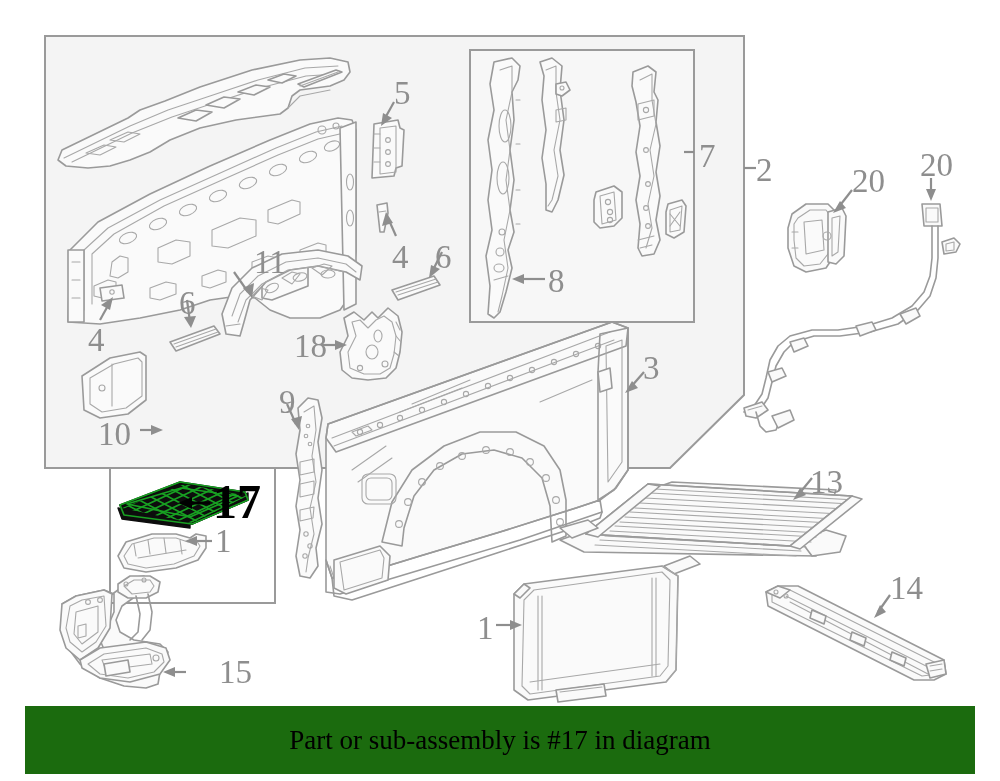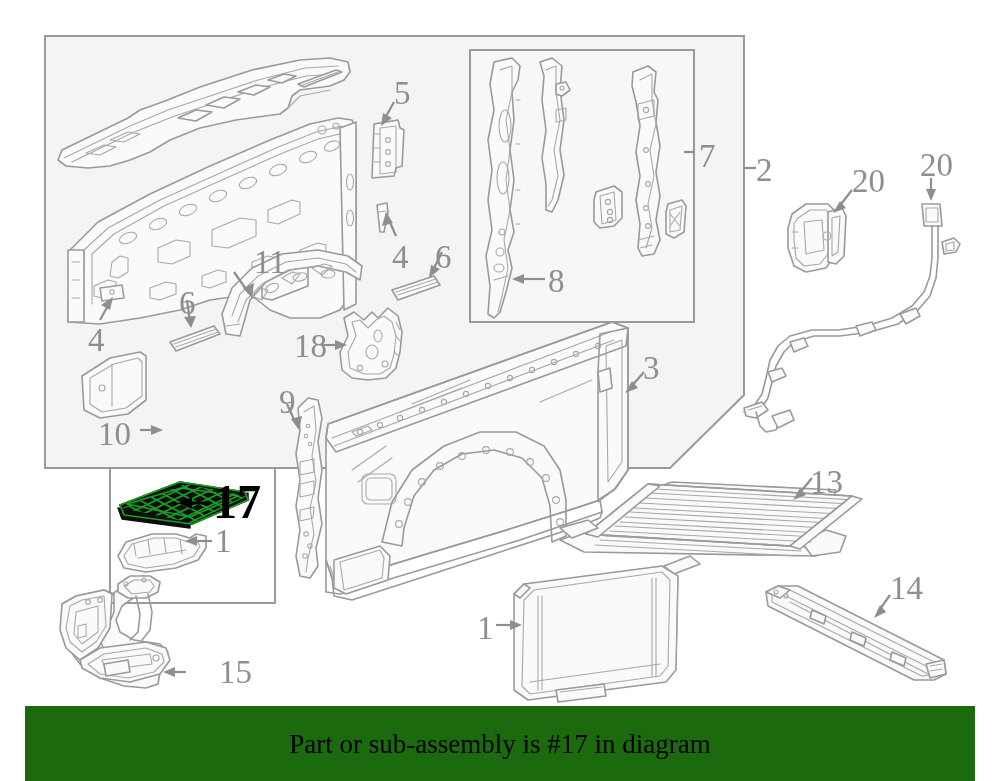--- a/index.html
+++ b/index.html
@@ -26,21 +26,21 @@
     top: 0;
     width: 1000px;
     height: 781px;
     display: block;
   }
   .banner {
     position: absolute;
     left: 25px;
     top: 706px;
     width: 950px;
-    height: 76px;
+    height: 68px;
     background: #1b6b0e;
     color: #000000;
     display: flex;
     flex-direction: column;
     align-items: center;
     justify-content: center;
     font-family: "Liberation Serif", serif;
     font-size: 27px;
     line-height: 33px;
     letter-spacing: 0px;

